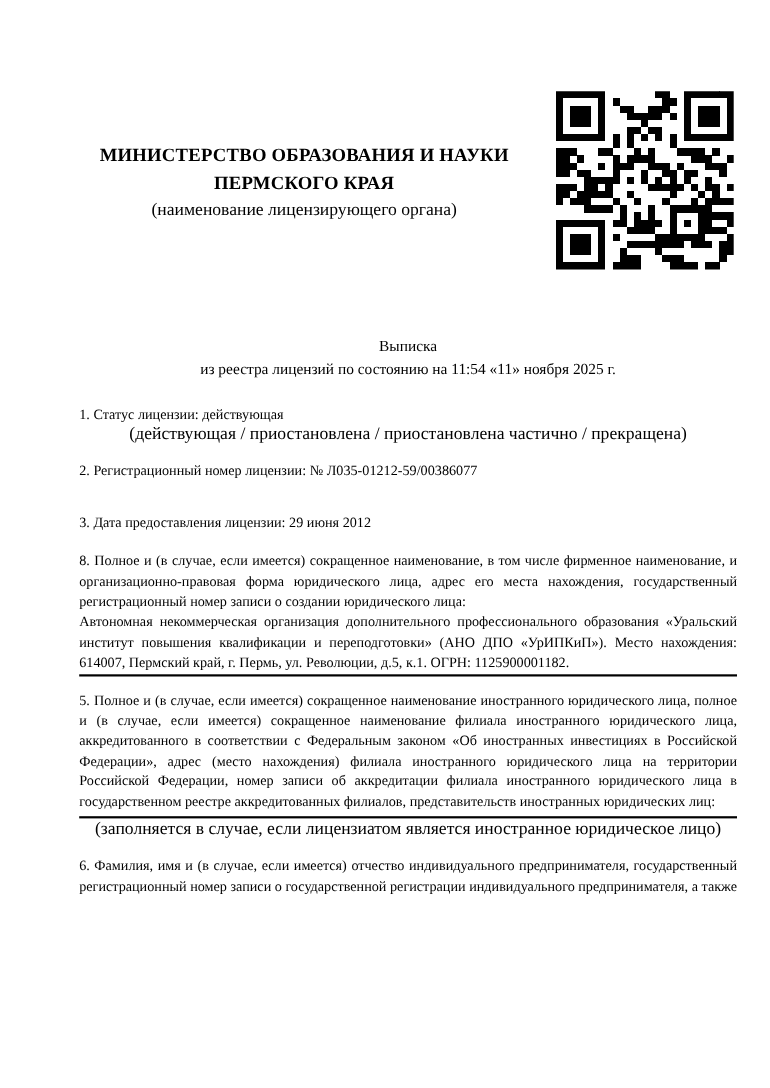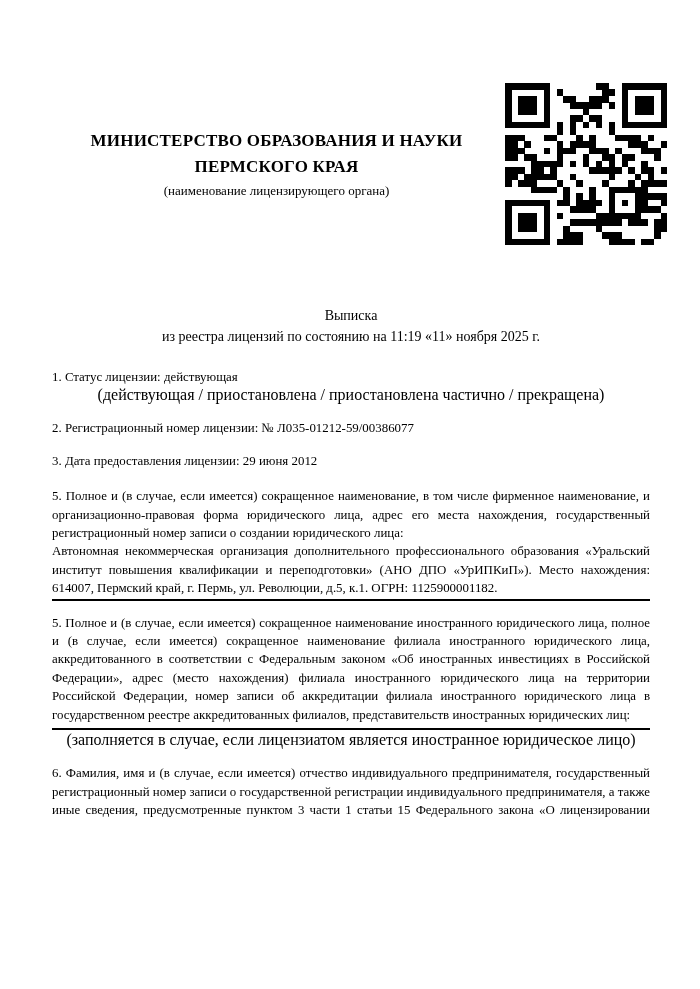--- a/index.html
+++ b/index.html
@@ -10,38 +10,38 @@
     color:#000000;
     font-family:"Liberation Serif","DejaVu Serif",serif;
     overflow:hidden;
   }
   
   .ministry{
     position:absolute;left:66px;top:128px;width:421px;
     text-align:center;
   }
   .ministry-name{font-weight:bold;font-size:17px;line-height:26px;letter-spacing:.2px;}
-  .ministry-caption{font-size:13px;line-height:14px;margin-top:4px;}
+  .ministry-caption{font-size:16px;line-height:14px;margin-top:4px;}
   .qr{position:absolute;left:505px;top:83px;width:162px;height:162px;}
   .qr svg{display:block;width:162px;height:162px;}
   
   .content{
-    position:absolute;left:52px;top:296px;width:598px;
+    position:absolute;left:72px;top:296px;width:598px;
     font-size:12.9px;line-height:18.4px;
   }
   .doc-title{margin-top:9px;text-align:center;font-size:14px;line-height:21px;}
   .para{text-align:justify;hyphens:none;}
   .plain{text-align:left;}
   .small-caption{text-align:center;font-size:16px;line-height:15px;}
   .field-rule{height:0;border-bottom:2px solid #000;}
   
   .mt-item1{margin-top:21px;}
   .mt-cap1{margin-top:1px;}
   .mt-item2{margin-top:17px;}
-  .mt-item3{margin-top:14px;}
+  .mt-item3{margin-top:28px;}
   .mt-item4{margin-top:17px;}
   .mt-rule4{margin-top:1px;}
   .mt-cap4{margin-top:2px;}
   .mt-item5{margin-top:13px;}
   .mt-rule5{margin-top:4px;}
   .mt-cap5{margin-top:2px;}
   .mt-item6{margin-top:17px;}
   .mt-rule6{margin-top:6px;}
   .mt-cap6{margin-top:3px;}
   .mt-item7{margin-top:19px;}
@@ -372,31 +372,31 @@
         <rect x="123.12" y="155.52" width="6.54" height="6.54"></rect>
         <rect x="136.08" y="155.52" width="6.54" height="6.54"></rect>
         <rect x="142.56" y="155.52" width="6.54" height="6.54"></rect>
       </svg>
   </div>
 
   <div class="content">
 
     <div class="doc-title">
       <div>Выписка</div>
-      <div>из реестра лицензий по состоянию на 11:19 «11» ноября 2025 г.</div>
+      <div>из реестра лицензий по состоянию на 11:54 «11» ноября 2025 г.</div>
     </div>
 
     <div class="plain mt-item1">1. Статус лицензии: действующая</div>
     <div class="small-caption mt-cap1">(действующая / приостановлена / приостановлена частично / прекращена)</div>
 
     <div class="plain mt-item2">2. Регистрационный номер лицензии: № Л035-01212-59/00386077</div>
 
     <div class="plain mt-item3">3. Дата предоставления лицензии: 29 июня 2012</div>
 
-    <div class="para mt-item4">5. Полное и (в случае, если имеется) сокращенное наименование, в том числе фирменное наименование, и организационно-правовая форма юридического лица, адрес его места нахождения, государственный регистрационный номер записи о создании юридического лица:</div>
+    <div class="para mt-item4">8. Полное и (в случае, если имеется) сокращенное наименование, в том числе фирменное наименование, и организационно-правовая форма юридического лица, адрес его места нахождения, государственный регистрационный номер записи о создании юридического лица:</div>
     <div class="para">Автономная некоммерческая организация дополнительного профессионального образования «Уральский институт повышения квалификации и переподготовки» (АНО ДПО «УрИПКиП»). Место нахождения: 614007, Пермский край, г. Пермь, ул. Революции, д.5, к.1. ОГРН: 1125900001182.</div>
     <div class="field-rule mt-rule4"></div>
 
     <div class="para mt-item5">5. Полное и (в случае, если имеется) сокращенное наименование иностранного юридического лица, полное и (в случае, если имеется) сокращенное наименование филиала иностранного юридического лица, аккредитованного в соответствии с Федеральным законом «Об иностранных инвестициях в Российской Федерации», адрес (место нахождения) филиала иностранного юридического лица на территории Российской Федерации, номер записи об аккредитации филиала иностранного юридического лица в государственном реестре аккредитованных филиалов, представительств иностранных юридических лиц:</div>
     <div class="field-rule mt-rule5"></div>
     <div class="small-caption mt-cap5">(заполняется в случае, если лицензиатом является иностранное юридическое лицо)</div>
 
     <div class="para mt-item6">6. Фамилия, имя и (в случае, если имеется) отчество индивидуального предпринимателя, государственный регистрационный номер записи о государственной регистрации индивидуального предпринимателя, а также иные сведения, предусмотренные пунктом 3 части 1 статьи 15 Федерального закона «О лицензировании отдельных видов деятельности»:</div>
     <div class="field-rule mt-rule6"></div>
 

